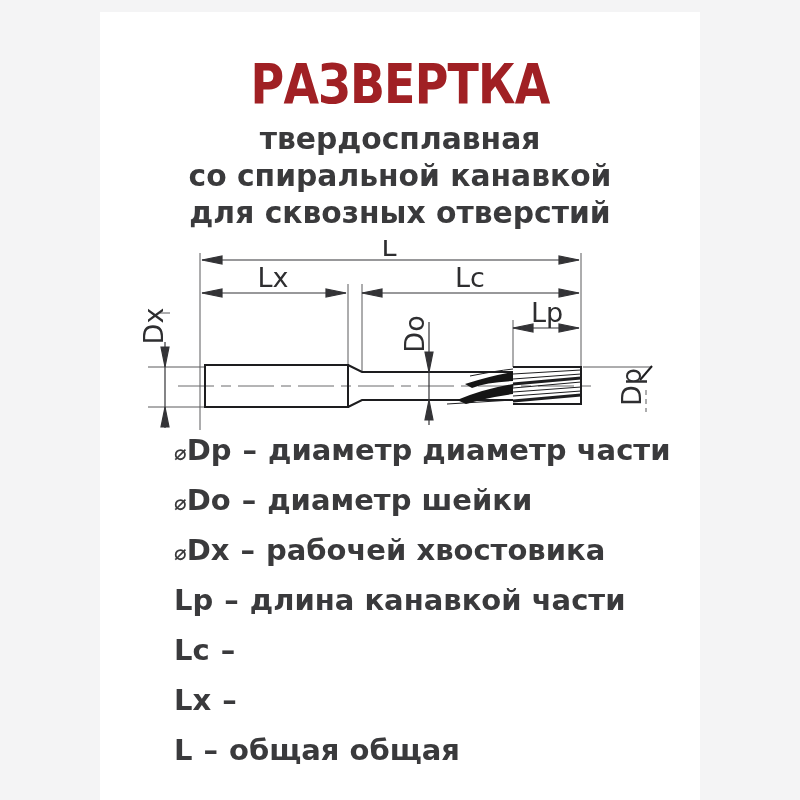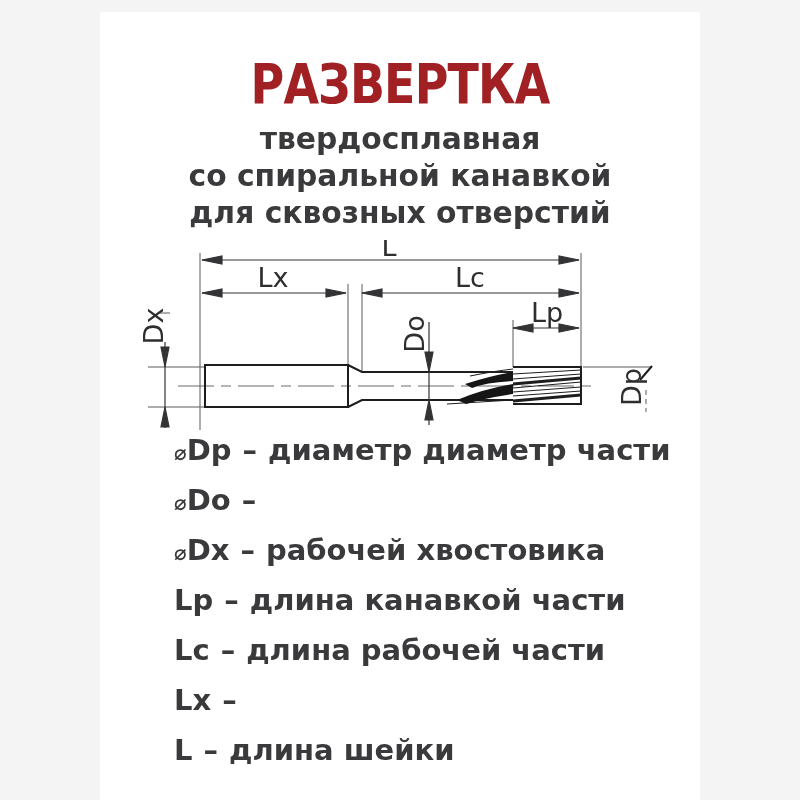--- a/index.html
+++ b/index.html
@@ -174,20 +174,21 @@
       <span class="sep">–</span>
       <span class="desc">диаметр диаметр части</span>
     </div>
 
     <div class="legend-row">
       <span class="sym">
           <span class="dia">⌀</span>
           <span>Do</span>
         </span>
       <span class="sep">–</span>
+      <span class="desc">диаметр шейки</span>
     </div>
 
     <div class="legend-row">
       <span class="sym">
           <span class="dia">⌀</span>
           <span>Dx</span>
         </span>
       <span class="sep">–</span>
       <span class="desc">рабочей хвостовика</span>
     </div>
@@ -200,34 +201,33 @@
       <span class="sep">–</span>
       <span class="desc">длина канавкой части</span>
     </div>
 
     <div class="legend-row">
       <span class="sym">
           <span class="dia"></span>
           <span>Lc</span>
         </span>
       <span class="sep">–</span>
-      <span class="desc">длина рабочей части</span>
     </div>
 
     <div class="legend-row">
       <span class="sym">
           <span class="dia"></span>
           <span>Lx</span>
         </span>
       <span class="sep">–</span>
     </div>
 
     <div class="legend-row">
       <span class="sym">
           <span class="dia"></span>
           <span>L</span>
         </span>
       <span class="sep">–</span>
-      <span class="desc">длина шейки</span>
+      <span class="desc">общая общая</span>
     </div>
 
   </div>
 </div>
 
 </body></html>

